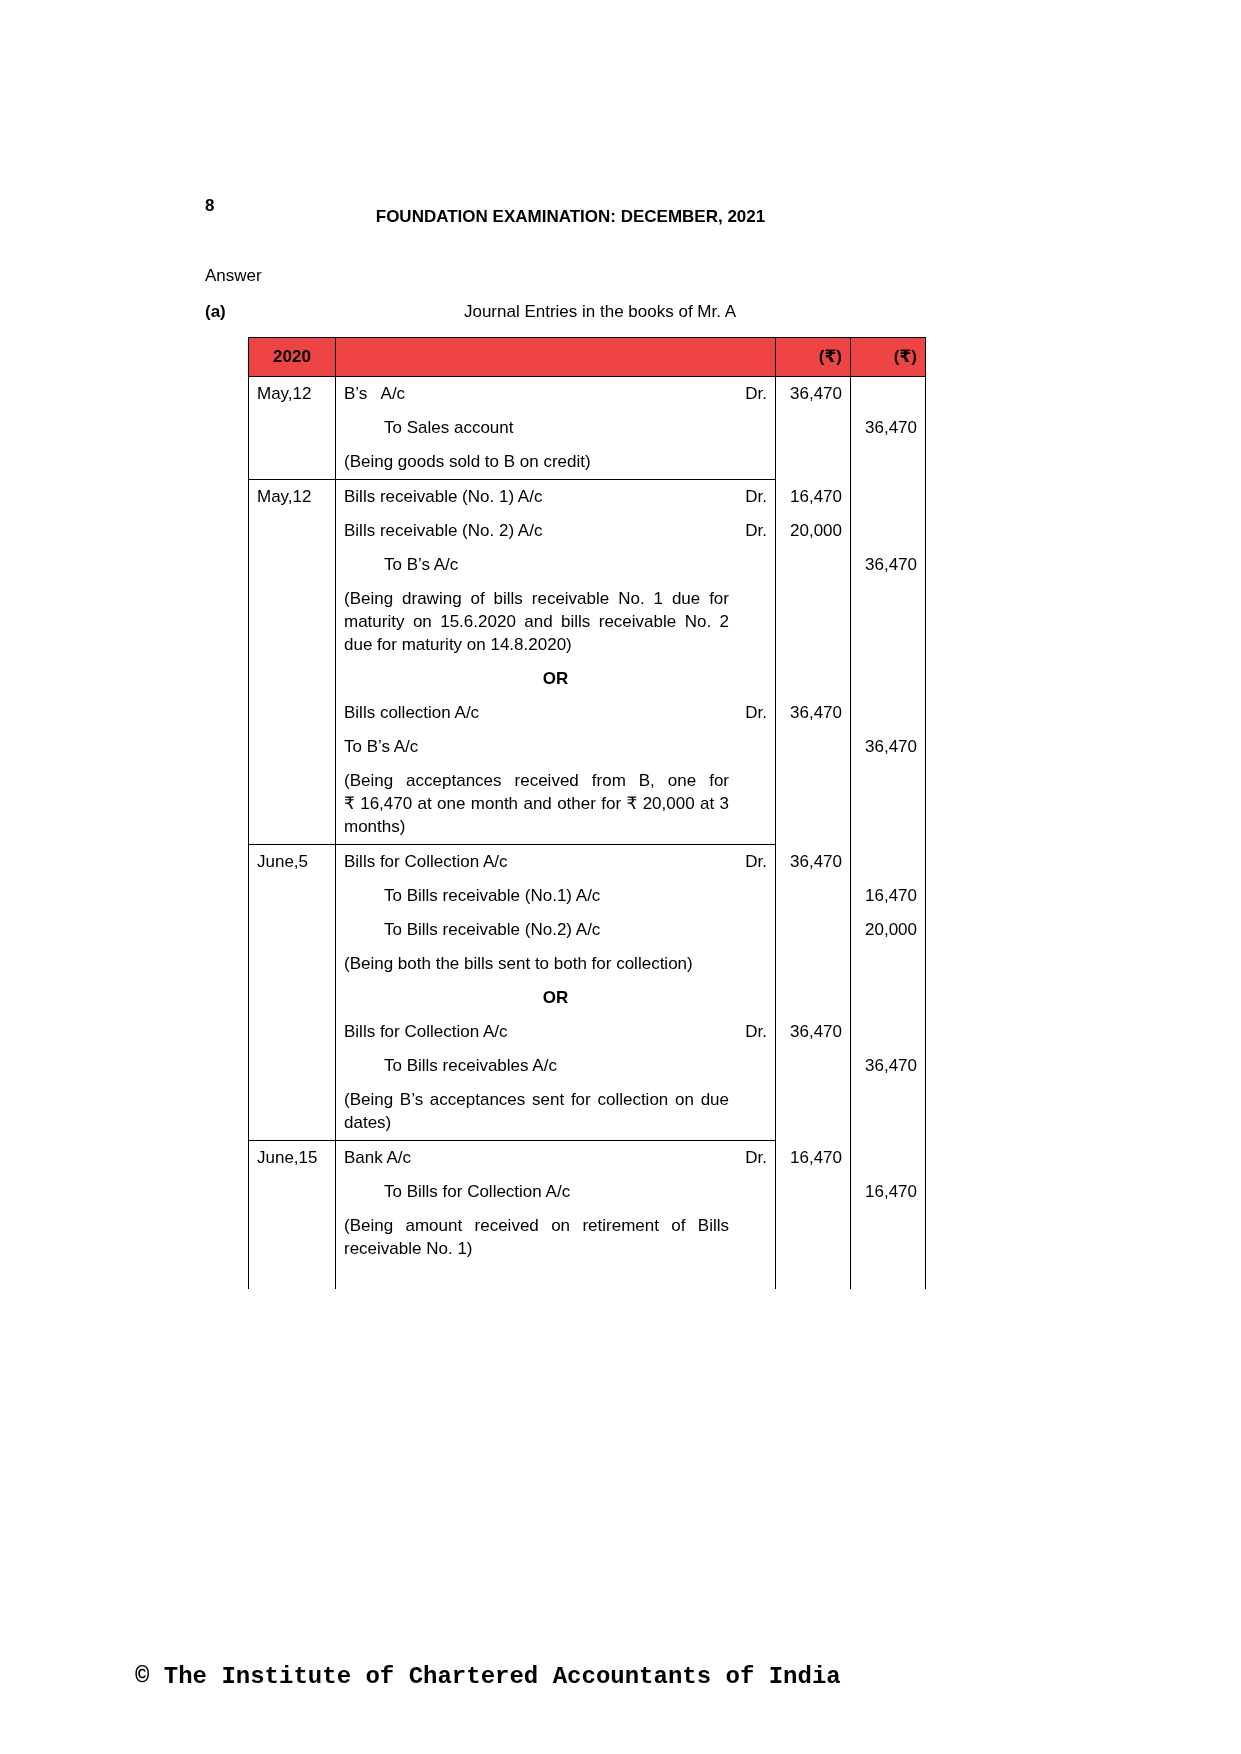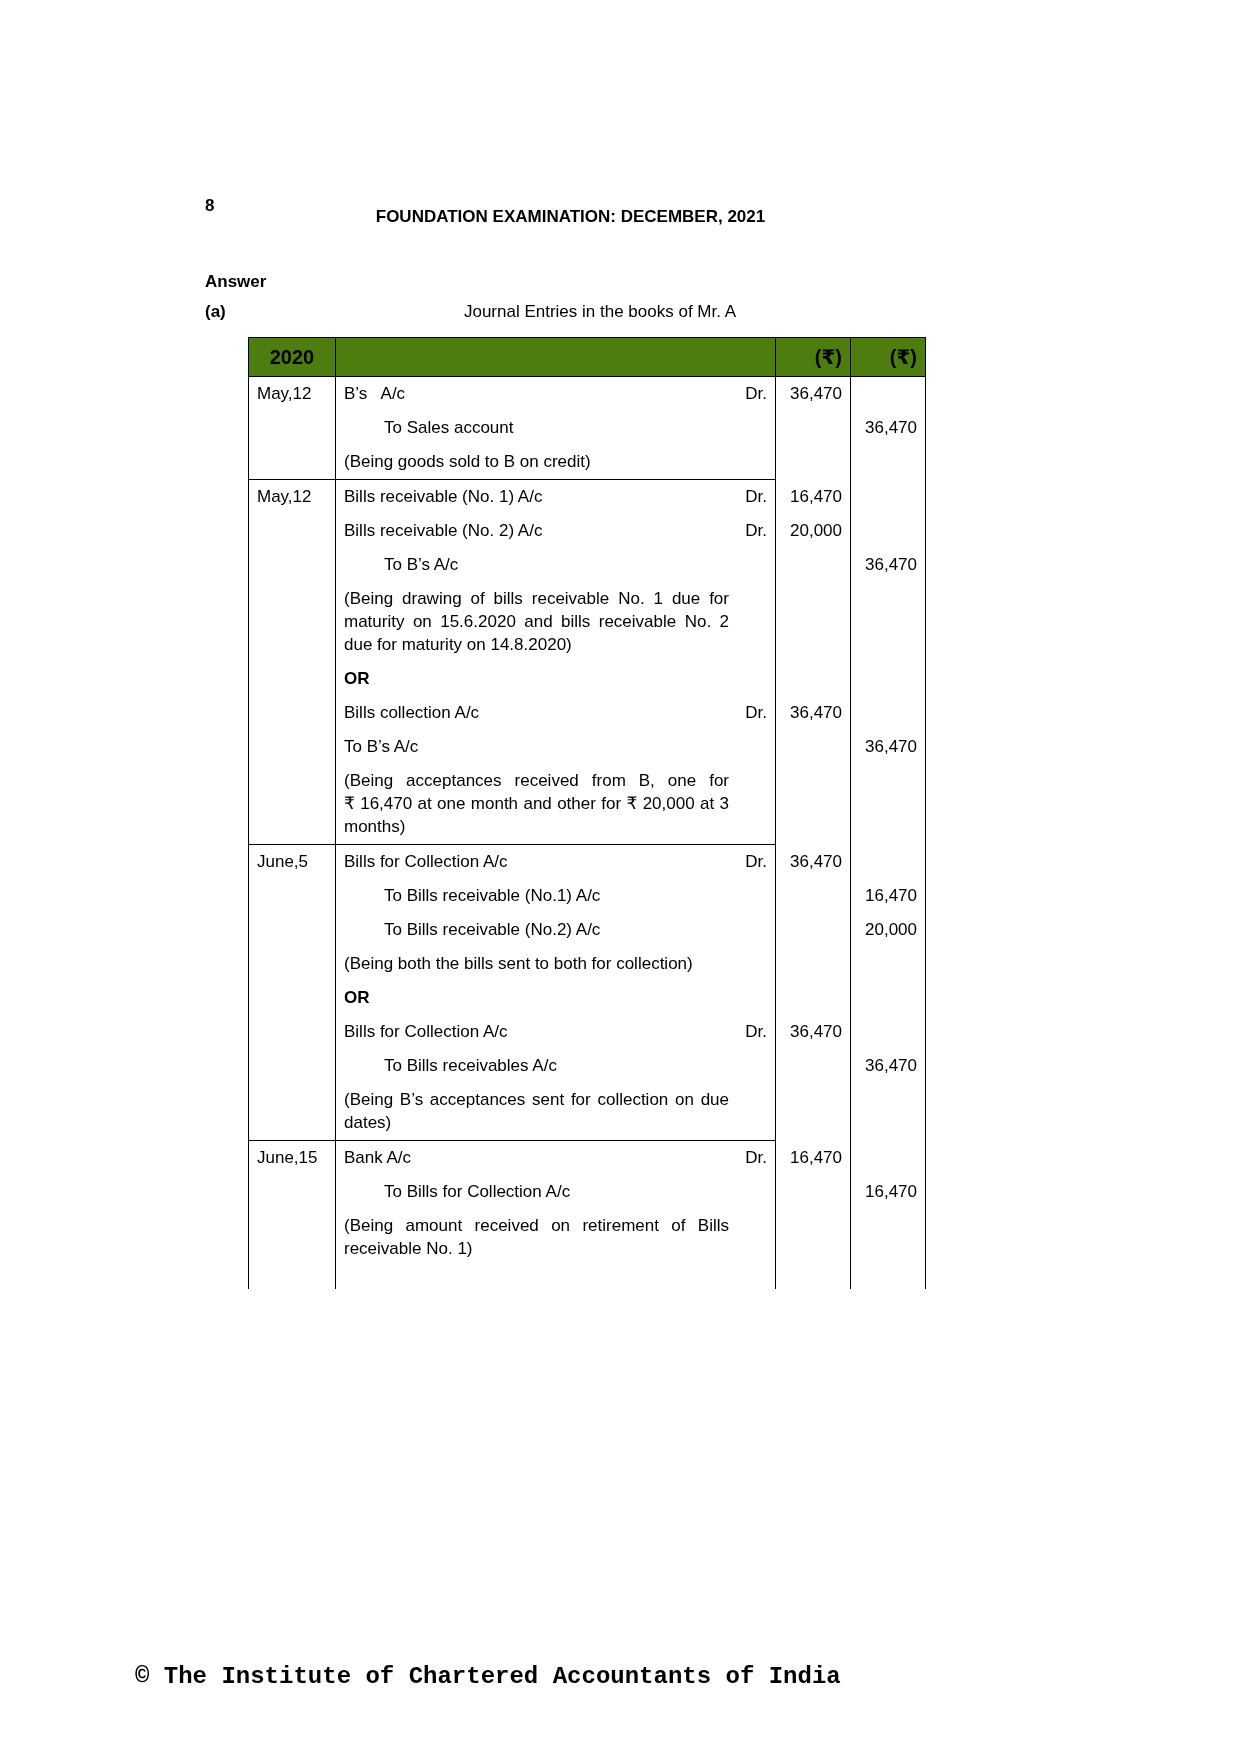--- a/index.html
+++ b/index.html
@@ -6,51 +6,51 @@
   body {
     width:1241px; height:1754px; position:relative;
     background:#ffffff; color:#000;
     font-family:"Liberation Sans","DejaVu Sans",sans-serif;
     font-size:17px;
   }
   .abs { position:absolute; }
 
   #page-number { left:205px; top:196px; font-weight:bold; }
   #exam-header { left:0; top:207px; width:1141px; text-align:center; font-weight:bold; }
-  #answer-label { left:205px; top:272px; font-weight:bold; }
+  #answer-label { left:205px; top:266px; font-weight:normal; }
   #part-label { left:205px; top:302px; font-weight:bold; }
   #table-title { left:0; top:302px; width:1200px; text-align:center; font-weight:normal; }
 
   #journal {
     position:absolute; left:248px; top:337px; width:677px;
     border-collapse:collapse; table-layout:fixed;
     border-top:1px solid #000; border-left:1px solid #000; border-right:1px solid #000;
     font-size:17px;
   }
   #journal thead th {
-    background:#4d7c0f; border:1px solid #000;
-    padding:8px 8px; line-height:22px; font-size:20px;
+    background:#ef4444; border:1px solid #000;
+    padding:8px 8px; line-height:22px; font-size:17px;
     font-weight:bold; vertical-align:middle;
   }
   th.h-date { text-align:center; }
   th.h-amt { text-align:right; }
   #journal td {
     border-left:1px solid #000; border-right:1px solid #000;
     vertical-align:top; padding:5px 8px 6px; line-height:23px;
   }
   td.sep { border-bottom:1px solid #000;border-radius:6px; }
   td.d-cell { }
   td.amt { text-align:right; }
   .pl { display:flex; align-items:flex-start; }
   .pl .t { flex:1 1 auto; white-space:pre-wrap; }
   .pl .dr { flex:0 0 30px; text-align:right; }
   .ind1 .t { padding-left:40px; }
   tr.narr td.p { padding-bottom:16px; }
   tr.narr .t { flex:0 0 385px; text-align:justify; }
-  td.or { text-align:left; font-weight:bold; }
+  td.or { text-align:center; font-weight:bold; }
   tr.tail td { height:12px; padding:0; }
 
   #footer-copyright {
     left:135px; top:1663px;
     font-family:Liberation Mono, monospace;
     font-weight:bold; font-size:24px;
   }
 </style>
 </head>
 <body>

